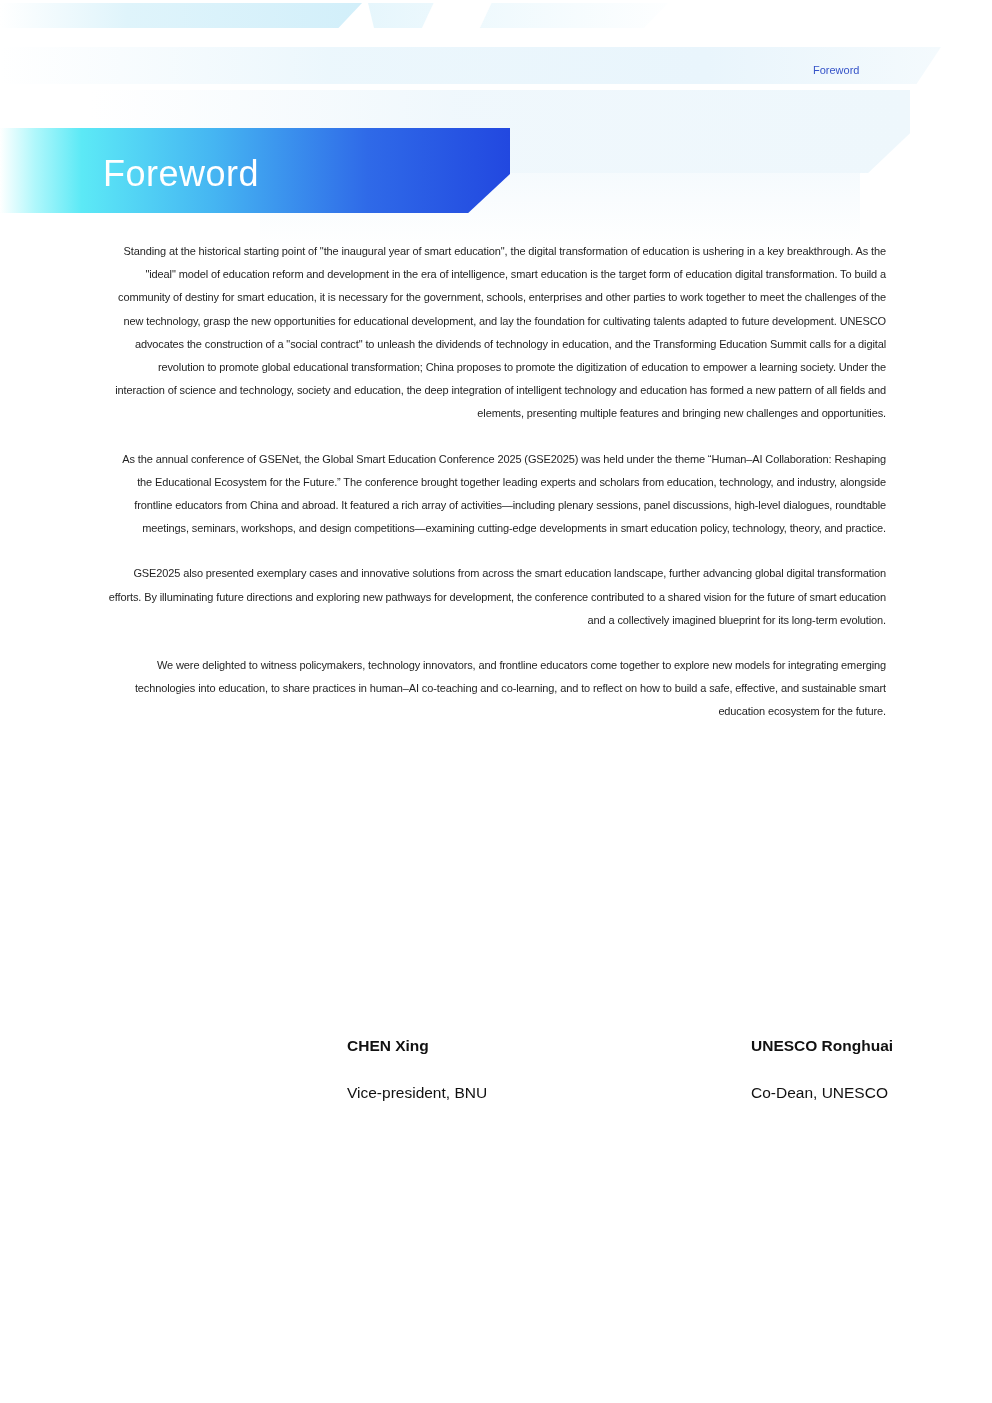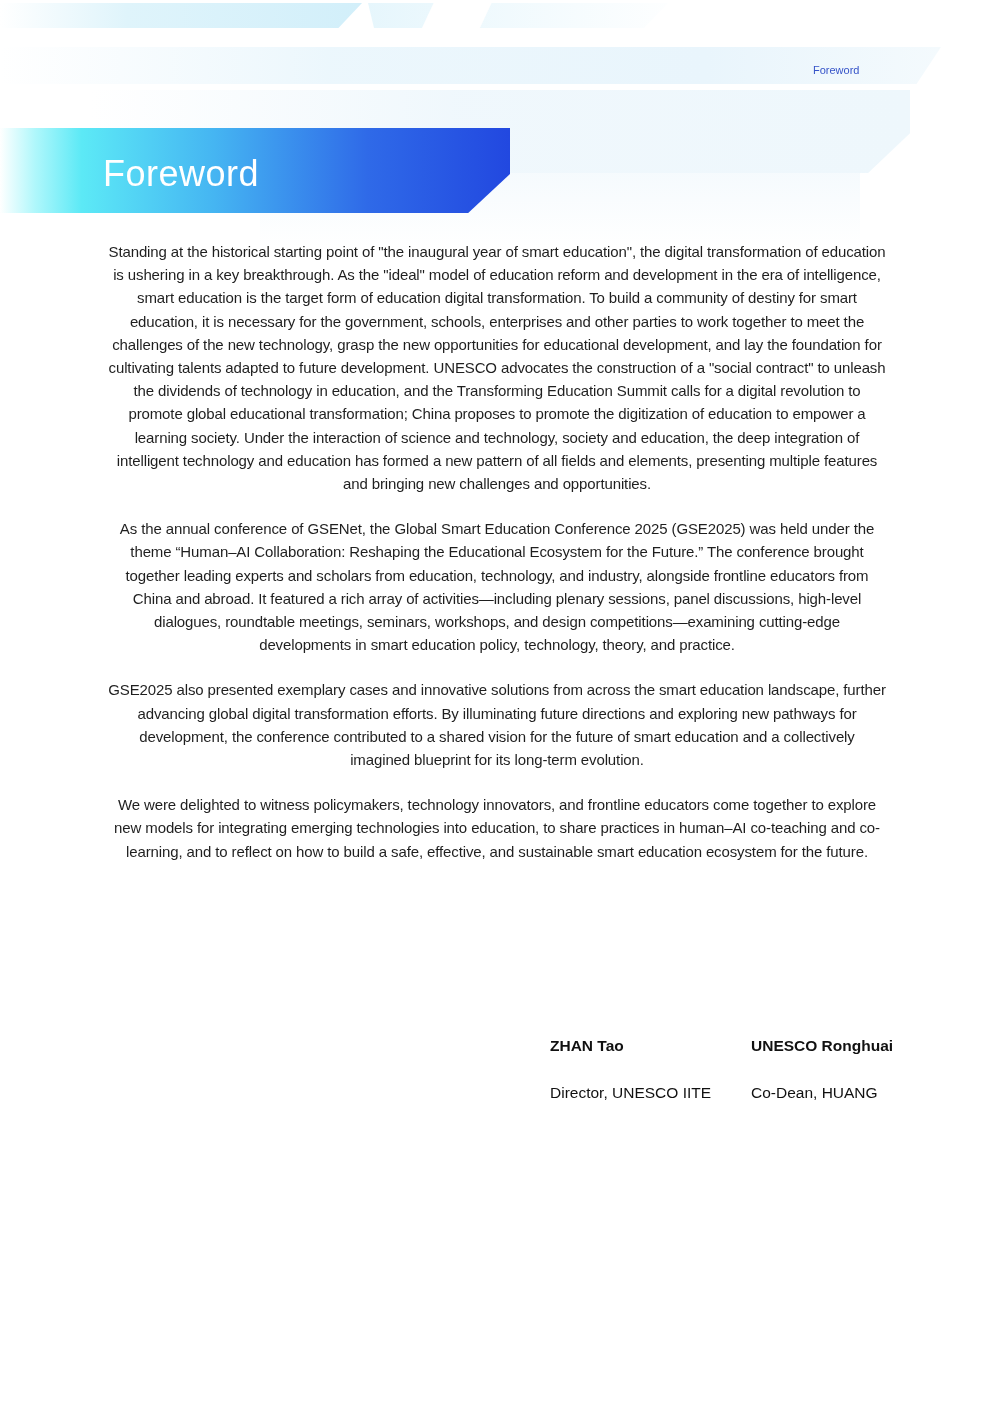--- a/index.html
+++ b/index.html
@@ -44,22 +44,22 @@
   .title-banner{
     position:absolute;left:0;top:128px;width:510px;height:85px;z-index:1;
     background:linear-gradient(90deg,#ffffff 0%,#aef7fb 7%,#5ce9f6 16%,#45b5f2 42%,#2f6ae8 72%,#2248e0 100%);
     clip-path:polygon(0 0,100% 0,100% 54%,91.8% 100%,0 100%);
     display:flex;align-items:center;
   }
   .title-text{margin-left:103px;margin-top:6px;font-size:36px;color:#ffffff;letter-spacing:.5px;}
   
   .content{
     position:absolute;left:108px;top:240px;width:778px;z-index:2;
-    color:#1f1f1f;font-size:15px;line-height:23.2px;letter-spacing:-.12px;
-    text-align:center;
+    color:#1f1f1f;font-size:11px;line-height:23.2px;letter-spacing:-.12px;
+    text-align:right;
   }
   .content p{margin:0 0 22px 0;}
   
   .sig-col{position:absolute;top:1036px;z-index:2;color:#111;}
   .sig-col-1{left:347px;} .sig-col-2{left:550px;} .sig-col-3{left:751px;}
   .sig-name{font-weight:700;font-size:15.5px;line-height:20px;}
   .sig-role{font-size:15.5px;line-height:20px;margin-top:27px;}
   .committee{position:absolute;left:570px;top:1144px;font-weight:700;font-size:20px;color:#000000;z-index:2;}
   
   .bottom-decoration{position:absolute;left:0;top:1140px;width:992px;height:263px;z-index:0;overflow:hidden;}
@@ -101,27 +101,27 @@
     <span class="title-text">Foreword</span>
   </div>
 
   <main class="content">
     <p>Standing at the historical starting point of "the inaugural year of smart education", the digital transformation of education is ushering in a key breakthrough. As the "ideal" model of education reform and development in the era of intelligence, smart education is the target form of education digital transformation. To build a community of destiny for smart education, it is necessary for the government, schools, enterprises and other parties to work together to meet the challenges of the new technology, grasp the new opportunities for educational development, and lay the foundation for cultivating talents adapted to future development. UNESCO advocates the construction of a "social contract" to unleash the dividends of technology in education, and the Transforming Education Summit calls for a digital revolution to promote global educational transformation; China proposes to promote the digitization of education to empower a learning society. Under the interaction of science and technology, society and education, the deep integration of intelligent technology and education has formed a new pattern of all fields and elements, presenting multiple features and bringing new challenges and opportunities.</p>
     <p>As the annual conference of GSENet, the Global Smart Education Conference 2025 (GSE2025) was held under the theme “Human–AI Collaboration: Reshaping the Educational Ecosystem for the Future.” The conference brought together leading experts and scholars from education, technology, and industry, alongside frontline educators from China and abroad. It featured a rich array of activities—including plenary sessions, panel discussions, high-level dialogues, roundtable meetings, seminars, workshops, and design competitions—examining cutting-edge developments in smart education policy, technology, theory, and practice.</p>
     <p>GSE2025 also presented exemplary cases and innovative solutions from across the smart education landscape, further advancing global digital transformation efforts. By illuminating future directions and exploring new pathways for development, the conference contributed to a shared vision for the future of smart education and a collectively imagined blueprint for its long-term evolution.</p>
     <p>We were delighted to witness policymakers, technology innovators, and frontline educators come together to explore new models for integrating emerging technologies into education, to share practices in human–AI co-teaching and co-learning, and to reflect on how to build a safe, effective, and sustainable smart education ecosystem for the future.</p>
   </main>
 
-  <div class="sig-col sig-col-2">
-    <div class="sig-name">ZHAN Tao</div>
-    <div class="sig-role">Director, UNESCO IITE</div>
+  <div class="sig-col sig-col-1">
+    <div class="sig-name">CHEN Xing</div>
+    <div class="sig-role">Vice-president, BNU</div>
   </div>
   <div class="sig-col sig-col-3">
     <div class="sig-name">UNESCO Ronghuai</div>
-    <div class="sig-role">Co-Dean, HUANG</div>
+    <div class="sig-role">Co-Dean, UNESCO</div>
   </div>
   <div class="committee">Co-Chairs of GSE2025 Program Committee</div>
 
   <div class="bottom-decoration">
     <div class="bd-base"></div>
     <div class="bd-left-light"></div>
     <div class="bd-left-band"></div>
     <div class="bd-par-teal"></div>
     <div class="bd-par-blue"></div>
     <div class="bd-streak streak-1"></div>

